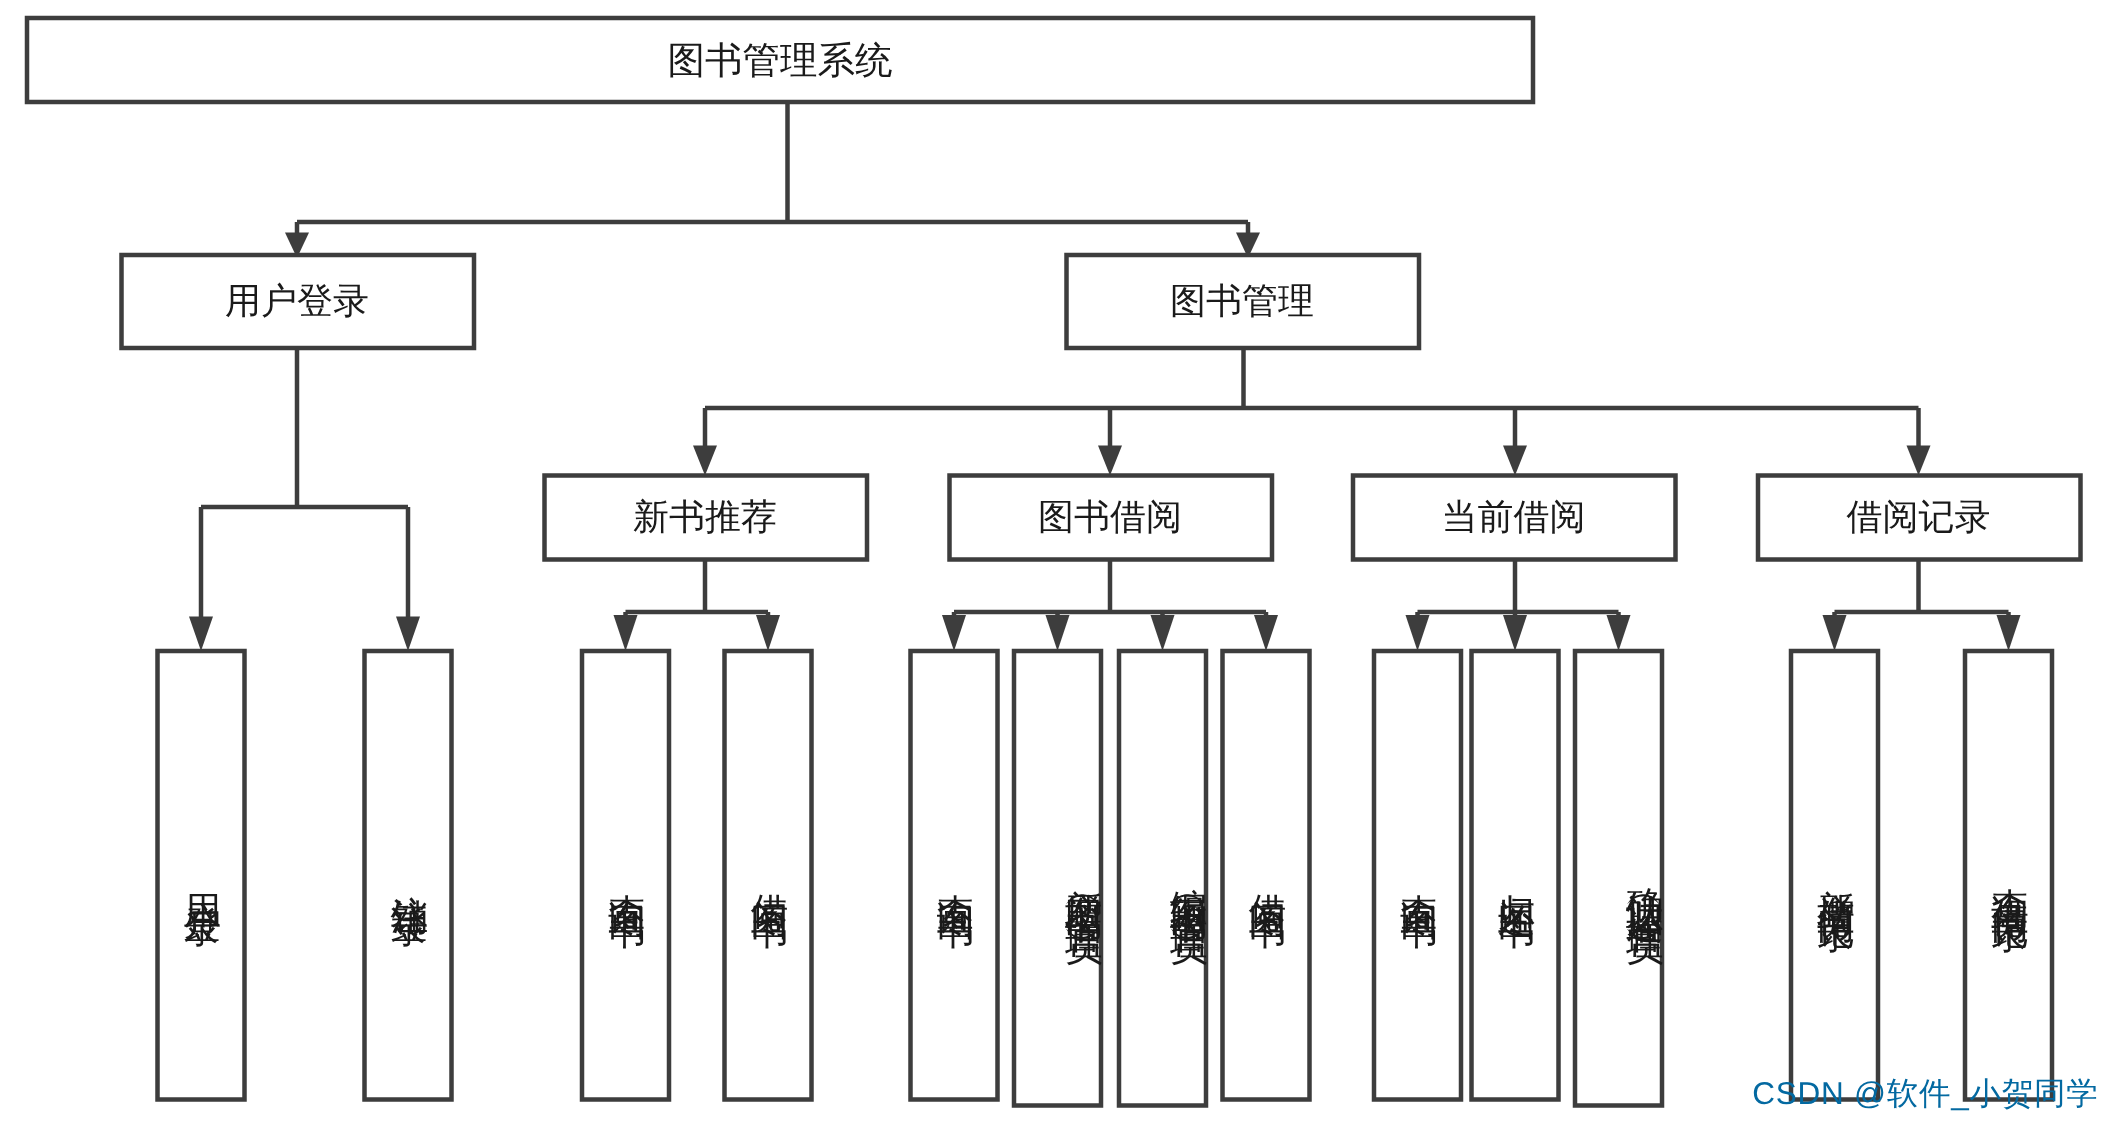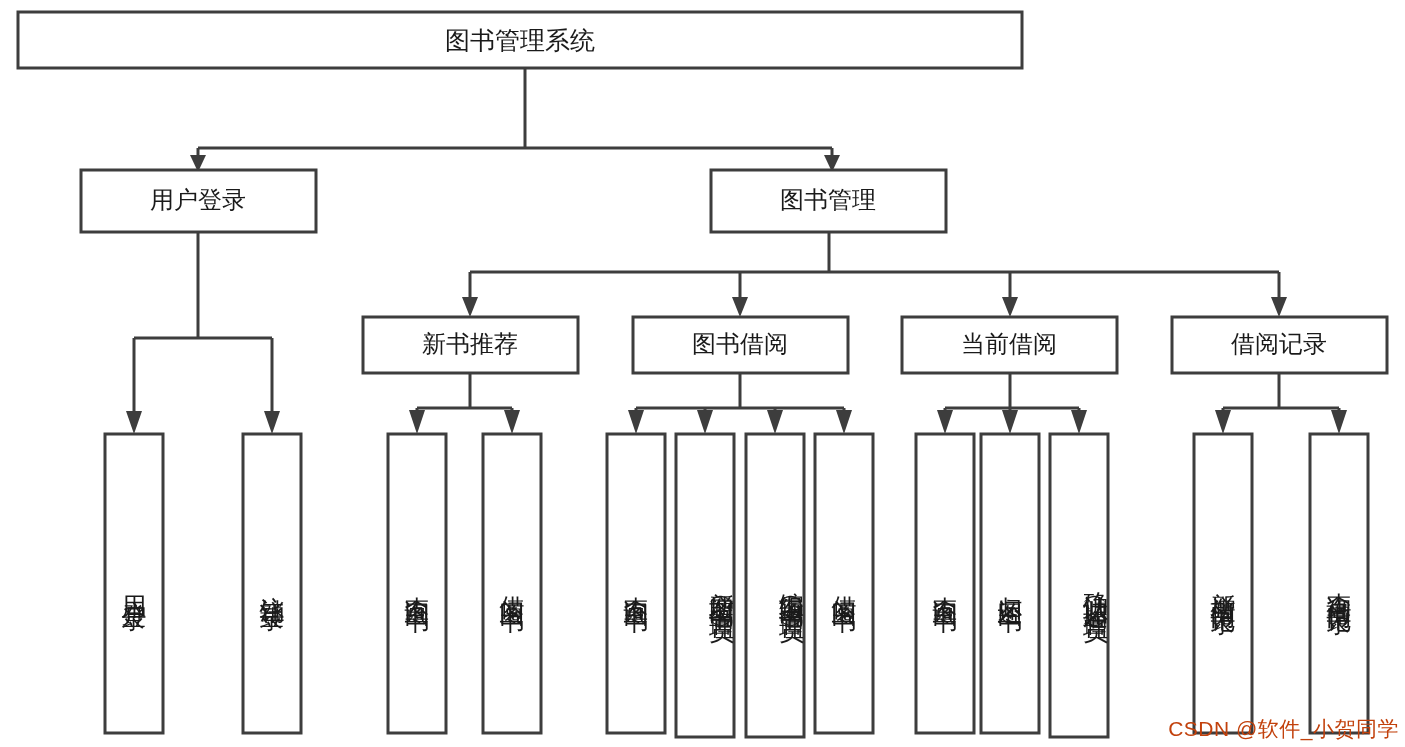--- a/index.html
+++ b/index.html
@@ -47,21 +47,21 @@
     justify-content:center;
     white-space:nowrap;
     user-select:none;
   }
   .leaf-text-wrap.center-v{align-items:center;}
   .watermark{
     position:absolute;
     right:6px;
     bottom:4px;
     font-size:21px;
-    color:#c2410c;
+    color:#0369a1;
     font-family:"Liberation Sans","DejaVu Sans",sans-serif;
     white-space:nowrap;
     letter-spacing:0.5px;
   }
 </style>
 </head>
 <body>
 
 <svg id="diagram" viewBox="0 0 1405 747" xmlns="http://www.w3.org/2000/svg">
 

